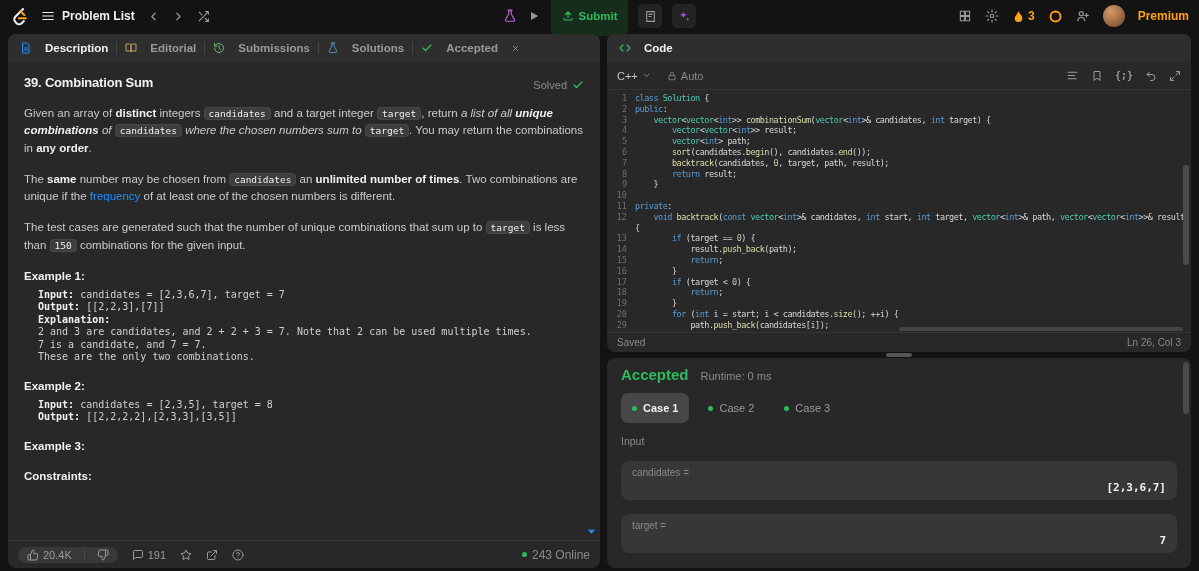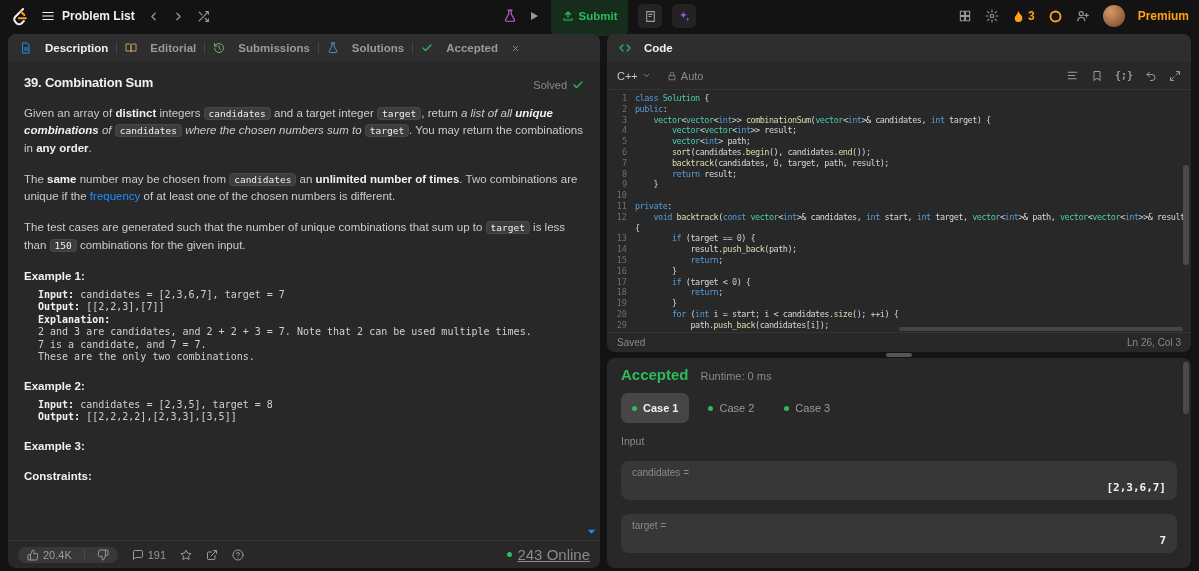--- a/index.html
+++ b/index.html
@@ -61,21 +61,21 @@
   .ex-pre { margin-top:7px; padding-left:14px; font-family:"DejaVu Sans Mono", monospace;
     font-size:10px; line-height:12.5px; color:#d0d0d2; white-space:pre-wrap; }
   .ex-pre .b { color:#eff1f6; }
   .cons-title { margin-top:18px; font-weight:700; font-size:11.5px; }
   .scroll-hint { position:absolute; right:3px; bottom:3px; color:#1990ff; }
   .desc-footer { flex:0 0 28px; border-top:1px solid #363636; display:flex; align-items:center; padding:0 10px; color:#9a9a9c; font-size:11px; }
   .vote-pill { display:flex; align-items:center; gap:12px; height:16px; padding:0 9px; border-radius:11px; background:rgba(255,255,255,.08); }
   .vsep { width:1px; height:11px; background:#4a4a4a; }
   .fitem { display:inline-flex; align-items:center; gap:4px; margin-left:14px; cursor:pointer; }
   .vote-pill .fitem { margin-left:0; }
-  .online { margin-left:auto; display:flex; align-items:center; gap:5px; color:#8a8a8a; font-size:15px;text-decoration:underline; }
+  .online { margin-left:auto; display:flex; align-items:center; gap:5px; color:#8a8a8a; font-size:12px; }
   .dot { width:5px; height:5px; border-radius:50%; background:#2cbb5d; display:inline-block; }
 
   
   .code-toolbar { flex:0 0 28px; display:flex; align-items:center; padding:0 10px; border-bottom:1px solid rgba(255,255,255,.06); font-size:11px; color:#c8c8ca; }
   .lang { display:flex; align-items:center; gap:4px; cursor:pointer; }
   .auto { display:flex; align-items:center; gap:4px; color:#8a8a8a; margin-left:16px; cursor:pointer; }
   .tb-icons { margin-left:auto; display:flex; align-items:center; gap:12px; color:#9a9a9c; }
   .tb-icons span { cursor:pointer; display:inline-flex; }
   .braces-txt { font-family:"DejaVu Sans Mono", monospace; font-size:10px; font-weight:700; }
   .code-body { flex:1; position:relative; overflow:hidden; padding-top:3px; }

